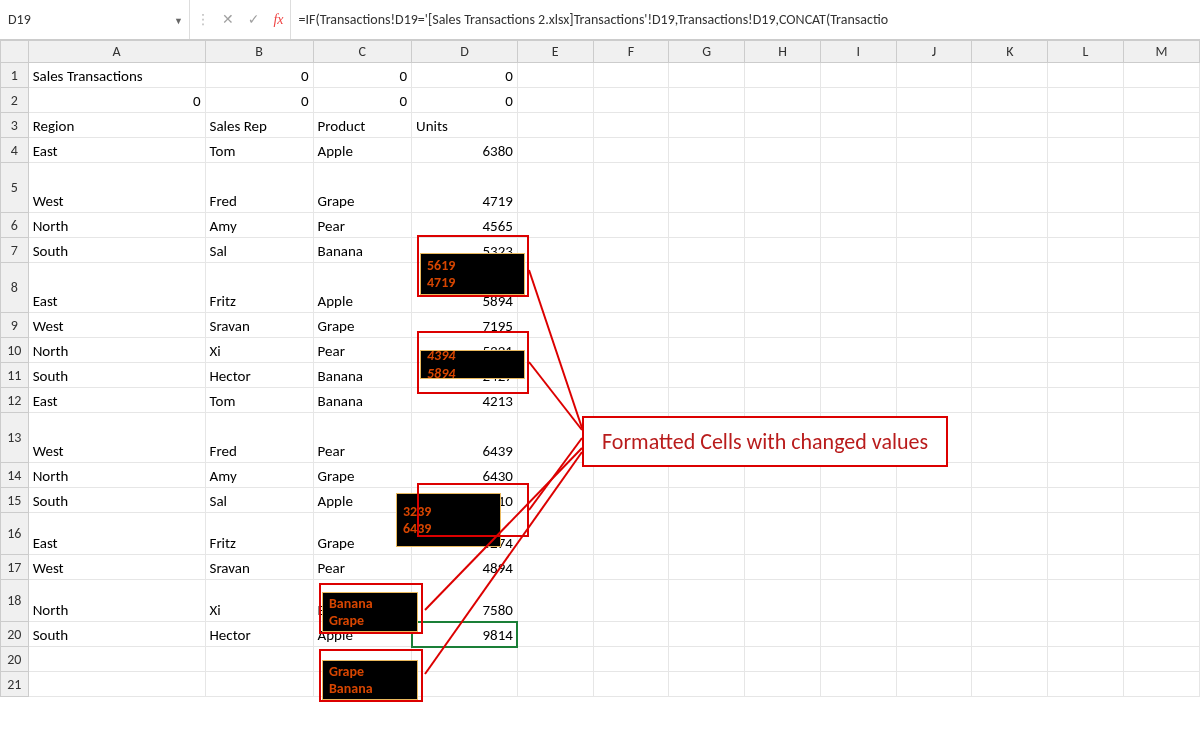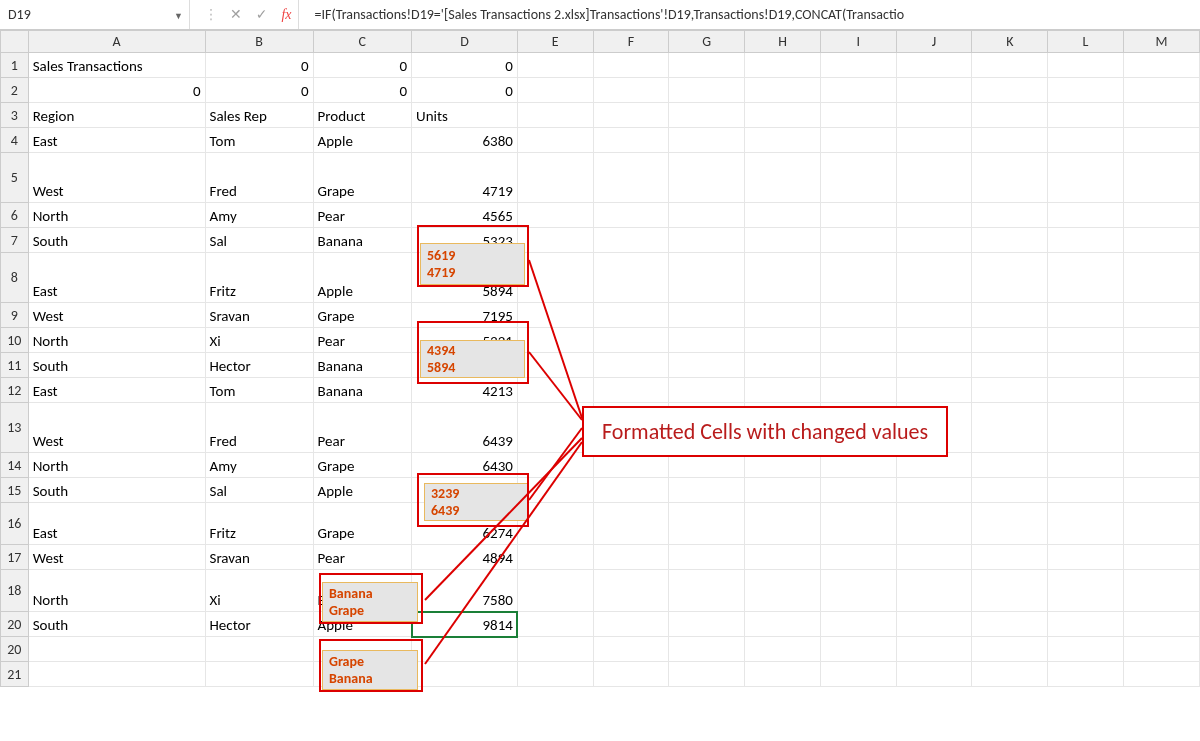--- a/index.html
+++ b/index.html
@@ -12,24 +12,23 @@
     position: relative;
     width: 1200px;
     height: 741px;
     overflow: hidden;
   }
 
   
   .formula-bar {
     display: flex;
     align-items: stretch;
-    height: 30px;
+    height: 40px;
     border-bottom: 1px solid #ccc;
     background: #fff;
-    gap: 8px;
   }
   .name-box {
     width: 190px;
     padding: 4px 8px;
     border-right: 1px solid #ddd;
     display: flex;
     align-items: center;
     background: #fff;
     font-size: 14px;
     color: #333;
@@ -141,21 +140,21 @@
   .overlay {
     position: absolute;
     left: 0;
     top: 30px; 
     width: 1200px;
     height: 711px;
     pointer-events: none;
   }
   .hi-cell {
     position: absolute;
-    background: #e5e5e5;
+    background: #000000;
     border: 1px solid #e9b95e;
     color: #d64500;
     font-weight: bold;
     font-size: 14px;
     display: flex;
     flex-direction: column;
     justify-content: center;
     padding: 2px 6px;
     line-height: 1.25;
     pointer-events: none;
@@ -577,25 +576,25 @@
         </tr>
       </tbody>
   </table>
 
   <div class="overlay">
 
     <div class="hi-cell" style="left:420px; top:183px; width:105px; height:42px;">
       <span>5619</span>
       <span>4719</span>
     </div>
-    <div class="hi-cell" style="left:420px; top:280px; width:105px; height:38px;">
+    <div class="hi-cell" style="left:420px; top:280px; width:105px; height:29px;font-style:italic;">
       <span>4394</span>
       <span>5894</span>
     </div>
-    <div class="hi-cell" style="left:424px; top:423px; width:105px; height:38px;">
+    <div class="hi-cell" style="left:396px; top:423px; width:105px; height:54px;">
       <span>3239</span>
       <span>6439</span>
     </div>
     <div class="hi-cell" style="left:322px; top:522px; width:96px; height:40px;">
       <span>Banana</span>
       <span>Grape</span>
     </div>
     <div class="hi-cell" style="left:322px; top:590px; width:96px; height:40px;">
       <span>Grape</span>
       <span>Banana</span>

